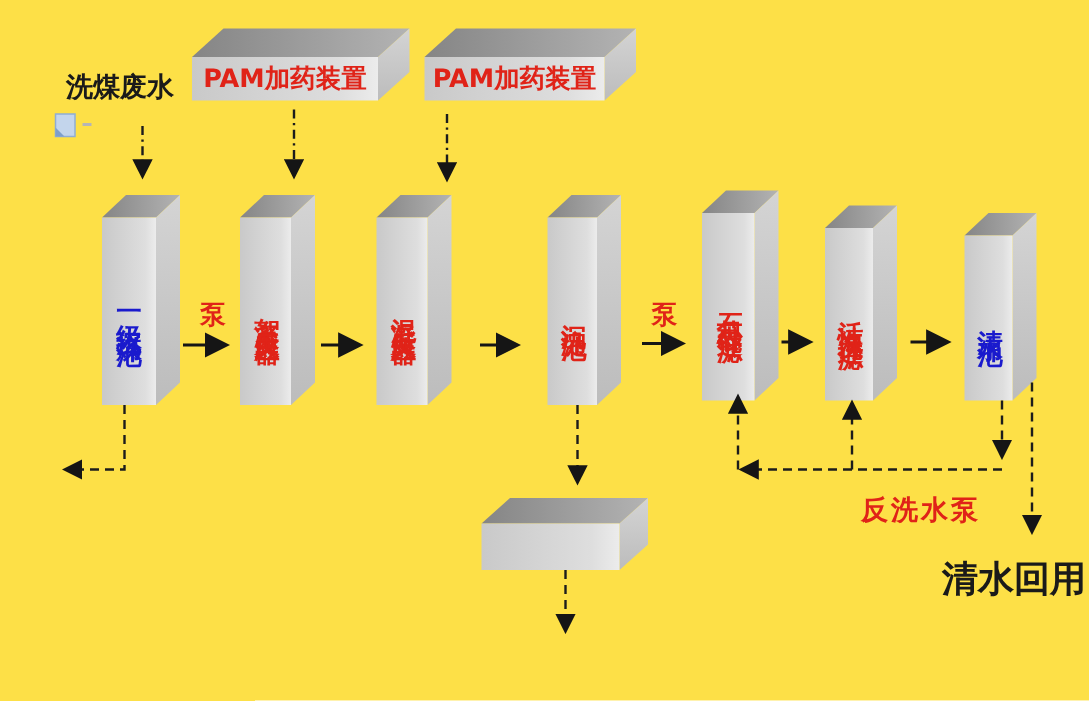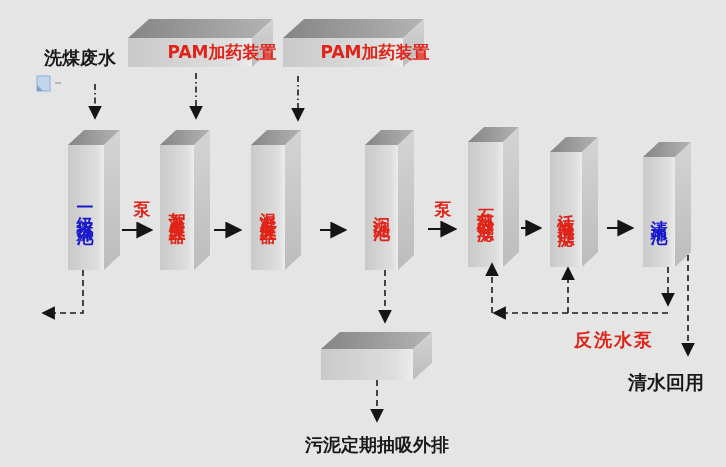--- a/index.html
+++ b/index.html
@@ -1,29 +1,29 @@
 <!DOCTYPE html>
 <html><head>
 <meta charset="utf-8">
 <style>
   html,body{margin:0;padding:0;background:#ffffff;}
   .canvas{
-    position:relative;width:726px;height:467px;background:#e5e5e5;
+    position:relative;width:726px;height:467px;background:#fde047;
     font-family:"DejaVu Sans","Liberation Sans",sans-serif;
     overflow:hidden;
   }
   .svg-layer{position:absolute;left:0;top:0;}
   .lbl{position:absolute;font-weight:bold;color:#1a1a1a;white-space:nowrap;}
   .pillar-label{position:absolute;display:flex;align-items:center;justify-content:center;}
   .pillar-label>span{
     writing-mode:vertical-rl;text-orientation:upright;
     font-weight:bold;font-size:17px;letter-spacing:4px;line-height:1;
   }
   .box-label{position:absolute;display:flex;align-items:center;justify-content:center;
-    font-weight:bold;font-size:17px;padding-left:32px;}
+    font-weight:bold;font-size:17px;}
   .pump{position:absolute;text-align:center;font-weight:bold;font-size:17px;}
 </style>
 </head>
 <body>
 
 <div class="canvas">
 
   <svg class="svg-layer" width="726" height="467" viewBox="0 0 726 467">
     <defs>
       <linearGradient id="gTop" x1="0" y1="0" x2="1" y2="0">
@@ -156,19 +156,18 @@
   </div>
   <div class="pillar-label" style="left:641px;top:157px;width:36px;height:110px;">
     <span style="color: rgb(26, 26, 205);">清水池</span>
   </div>
 
   <div class="pump" style="left: 126px; top: 198px; width: 32px; color: rgb(224, 35, 24);">泵</div>
   <div class="pump" style="left: 427px; top: 198px; width: 32px; color: rgb(224, 35, 24);">泵</div>
 
 
 
-  <div class="lbl" style="left: 305px; top: 433px; font-size: 18px; color: rgb(26, 26, 26);">污泥定期抽吸外排</div>
 
   <div class="lbl" style="left: 574px; top: 328px; font-size: 18px; letter-spacing: 2px; color: rgb(224, 35, 24);">反洗水泵</div>
 
-  <div class="lbl" style="left: 628px; top: 370px; font-size: 19px; color: rgb(26, 26, 26); text-align: center;">清水回用</div>
+  <div class="lbl" style="left: 628px; top: 370px; font-size: 24px; color: rgb(26, 26, 26); text-align: center;">清水回用</div>
 
 </div>
 
 </body></html>

